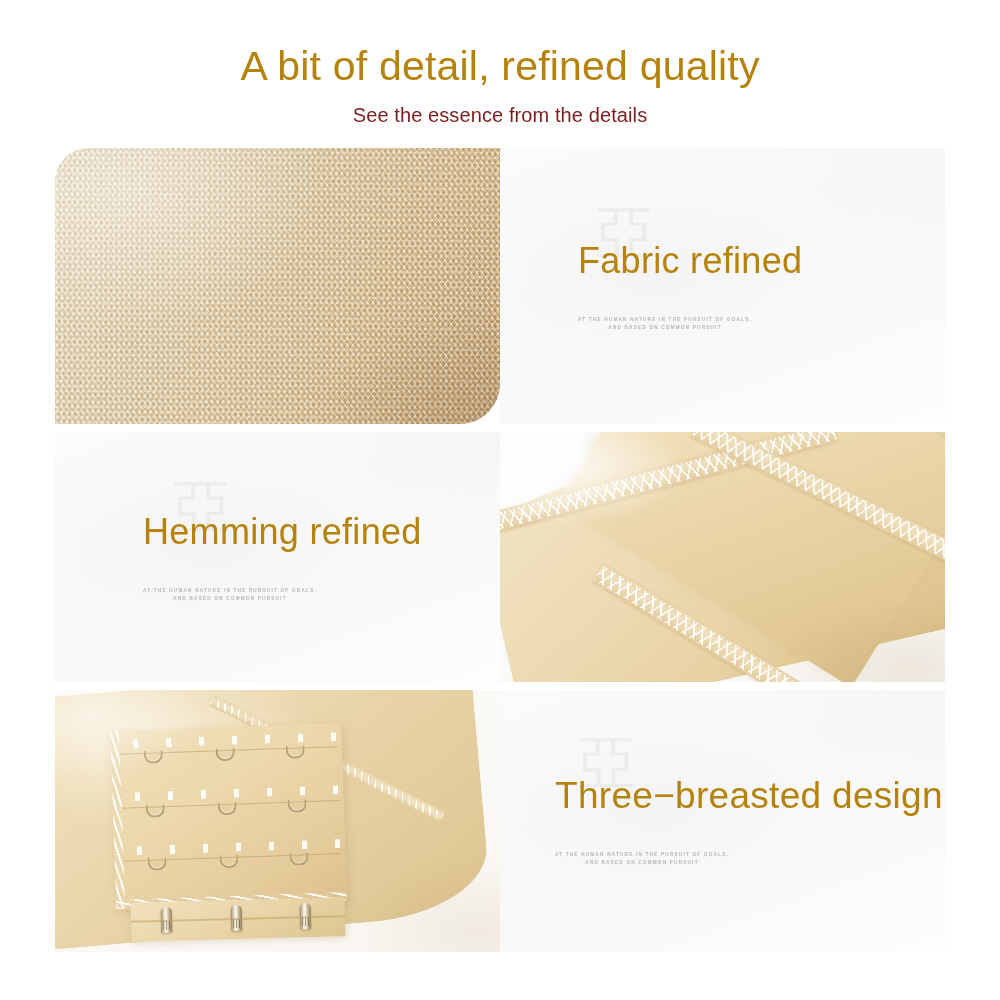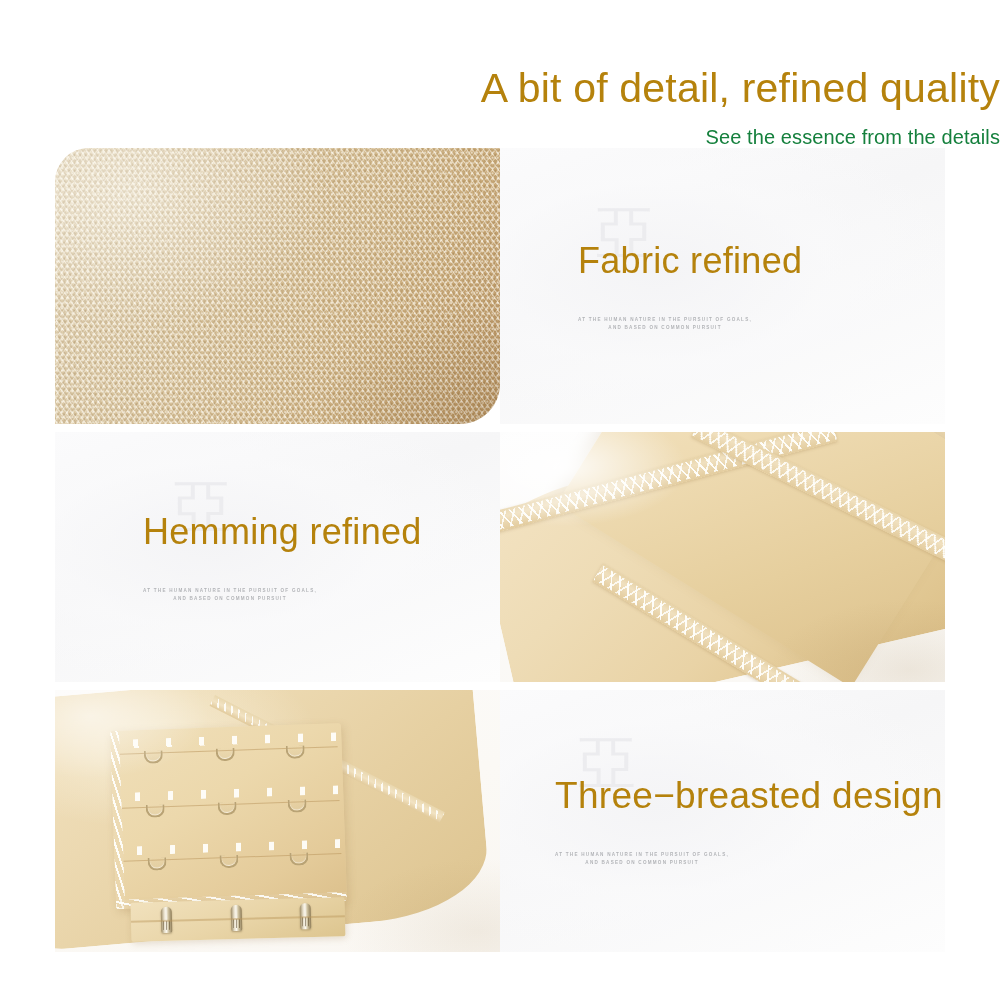--- a/index.html
+++ b/index.html
@@ -20,36 +20,36 @@
     width: 1000px;
     height: 1000px;
     background: #ffffff;
     position: relative;
     box-sizing: border-box;
   }
 
   
   .header {
     width: 100%;
-    padding-top: 64px;
-    text-align: right;
+    padding-top: 42px;
+    text-align: center;
   }
   .main-title {
     font-size: 41px;
     line-height: 48px;
     font-weight: 400;
     color: #b5820c;
     letter-spacing: 0.2px;
     margin: 0;
     font-family: "Liberation Sans", "DejaVu Sans", sans-serif;
   }
   .sub-title {
     font-size: 20px;
     line-height: 26px;
-    color: #15803d;
+    color: #7f1d1d;
     margin: 12px 0 0 0;
     font-weight: 400;
     letter-spacing: 0.1px;
   }
 
   
   .rows {
     position: absolute;
     left: 55px;
     top: 148px;

